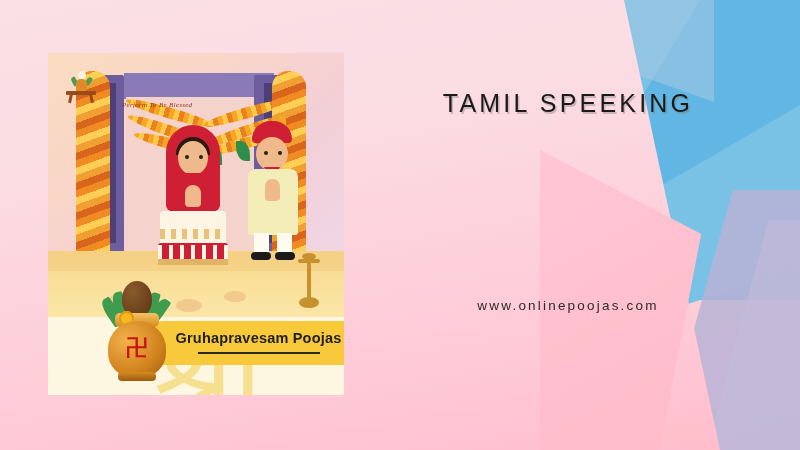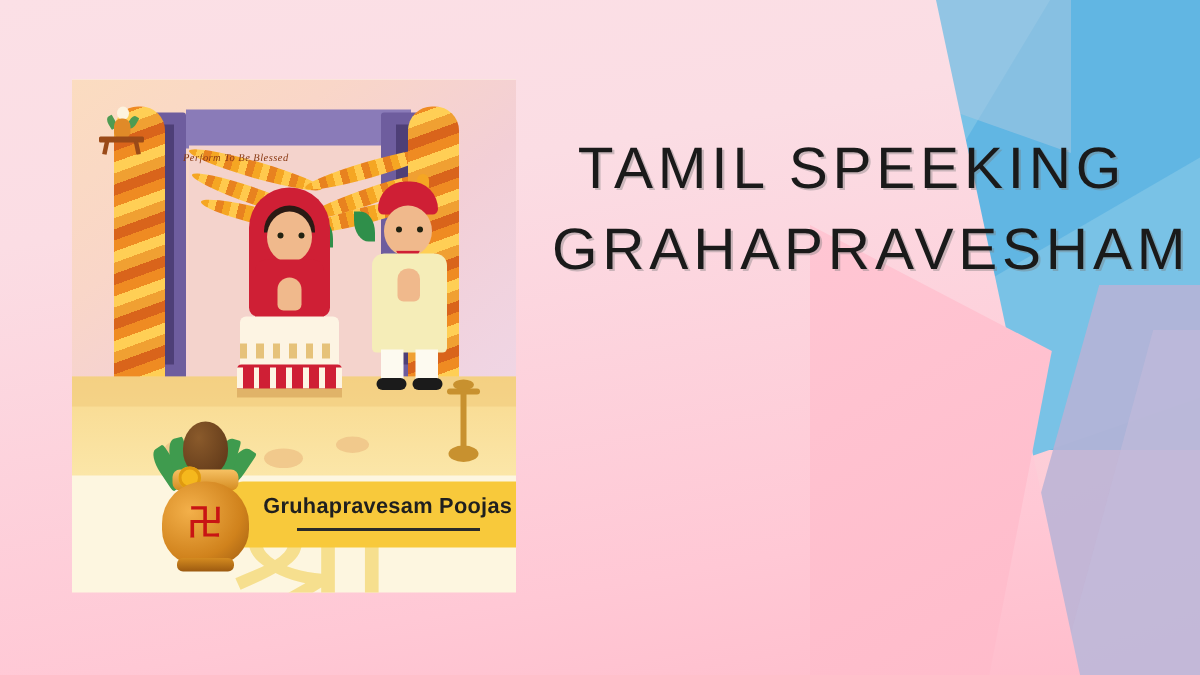--- a/index.html
+++ b/index.html
@@ -28,21 +28,21 @@
       clip-path:polygon(52% 0,100% 0,100% 100%,0 100%);}
   .bg-lav-2{position:absolute;right:0;bottom:0;width:120px;height:230px;
       background:#c3bbdb;opacity:.6;
       clip-path:polygon(74% 0,100% 0,100% 100%,22% 100%);}
   .bg-pink-front{position:absolute;right:0;bottom:0;width:260px;height:300px;
       background:linear-gradient(150deg,#ffc6d3,#ffb9c9);
       clip-path:polygon(0 0,62% 28%,46% 100%,0 100%);}
 
   
   .headline{position:absolute;left:368px;top:86px;width:400px;text-align:center;
-      font-size:39px;letter-spacing:3.2px;line-height:1.38;color:#1a1a1a;
+      font-size:25px;letter-spacing:3.2px;line-height:1.38;color:#1a1a1a;
       font-weight:400;text-shadow:1.5px 1.5px 0 rgba(120,120,120,.38);}
   .headline .ln{display:block;white-space:nowrap;}
   .weburl{position:absolute;left:368px;top:298px;width:400px;text-align:center;
       font-size:13.5px;letter-spacing:2.2px;color:#2b2b2b;}
 
   
   .card{position:absolute;left:48px;top:53px;width:296px;height:342px;
       background:#fdf6e0;overflow:hidden;box-shadow:0 0 0 0 rgba(0,0,0,0);}
   .card-sky{position:absolute;left:0;top:0;width:100%;height:214px;
       background:linear-gradient(140deg,#fbdcc0 0%,#f9d6c8 32%,#f3cfd6 62%,#efd6e6 100%);}
@@ -169,23 +169,23 @@
   <div class="bg-blue-mid"></div>
   <div class="bg-blue-near"></div>
   <div class="bg-blue-pale"></div>
   <div class="bg-lav-1"></div>
   <div class="bg-lav-2"></div>
   <div class="bg-pink-wedge"></div>
   <div class="bg-pink-front"></div>
 
   <div class="headline">
     <span class="ln">TAMIL SPEEKING</span>
-    <span class="ln">GRAHAPRAVESHAM</span>
   </div>
 
+  <div class="weburl">www.onlinepoojas.com</div>
 
   <div class="card">
     <div class="card-sky"></div>
 
     <div class="wall-back"></div>
     <div class="backpanel"></div>
     <div class="wall-l"></div>
     <div class="wall-l2"></div>
     <div class="wall-r"></div>
     <div class="wall-r2"></div>

